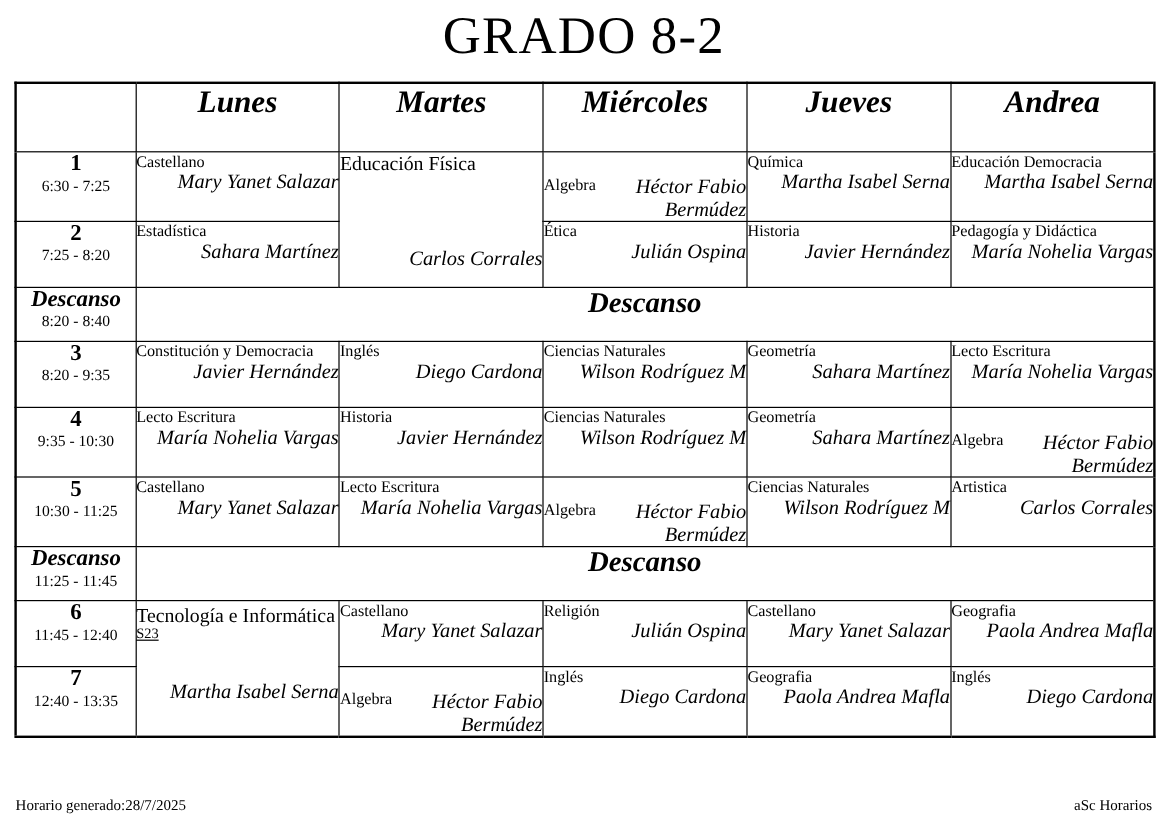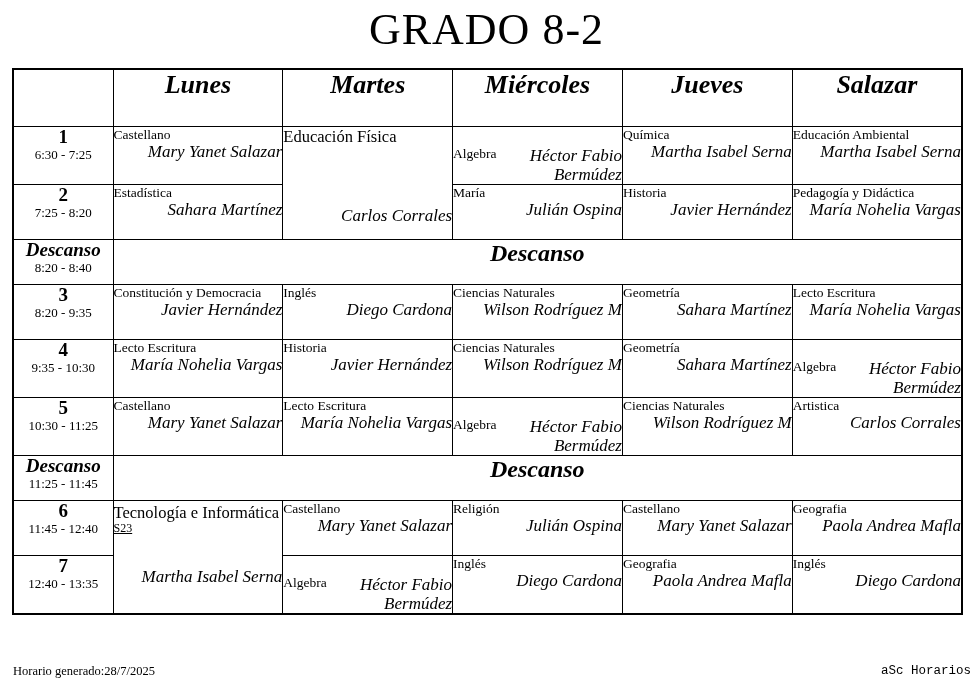--- a/index.html
+++ b/index.html
@@ -157,23 +157,23 @@
   
   .footer-left {
     position: absolute;
     left: 13px;
     top: 664px;
     font-family: "Liberation Serif", serif;
     font-size: 12.5px;
   }
   .footer-right {
     position: absolute;
-    right: 2px;
+    right: 13px;
     top: 664px;
-    font-family: Liberation Mono, monospace;
+    font-family: Liberation Serif, serif;
     font-size: 12.5px;
   }
 </style>
 </head>
 <body>
 
 <div class="page">
 
   <div class="title">GRADO 8-2</div>
 
@@ -187,21 +187,21 @@
         <col class="c-day">
         <col class="c-day">
     </colgroup>
     <thead>
       <tr>
         <th class="corner"></th>
         <th>Lunes</th>
         <th>Martes</th>
         <th>Miércoles</th>
         <th>Jueves</th>
-        <th style="border-right:2px solid #000;">Salazar</th>
+        <th style="border-right:2px solid #000;">Andrea</th>
       </tr>
     </thead>
     <tbody>
 
       <tr>
         <td class="timecell">
           <div class="num">1</div>
           <div class="rng">6:30 - 7:25</div>
         </td>
         <td class="lesson">
@@ -216,36 +216,36 @@
           <div class="inline-row">
             <div class="subj">Algebra</div>
             <div class="teacher2">Héctor Fabio Bermúdez</div>
           </div>
         </td>
         <td class="lesson">
           <div class="subj">Química</div>
           <div class="teacher">Martha Isabel Serna</div>
         </td>
         <td class="lesson">
-          <div class="subj">Educación Ambiental</div>
+          <div class="subj">Educación Democracia</div>
           <div class="teacher">Martha Isabel Serna</div>
         </td>
       </tr>
 
       <tr>
         <td class="timecell">
           <div class="num">2</div>
           <div class="rng">7:25 - 8:20</div>
         </td>
         <td class="lesson">
           <div class="subj">Estadística</div>
           <div class="teacher">Sahara Martínez</div>
         </td>
         <td class="lesson">
-          <div class="subj">María</div>
+          <div class="subj">Ética</div>
           <div class="teacher">Julián Ospina</div>
         </td>
         <td class="lesson">
           <div class="subj">Historia</div>
           <div class="teacher">Javier Hernández</div>
         </td>
         <td class="lesson">
           <div class="subj">Pedagogía y Didáctica</div>
           <div class="teacher">María Nohelia Vargas</div>
         </td>

